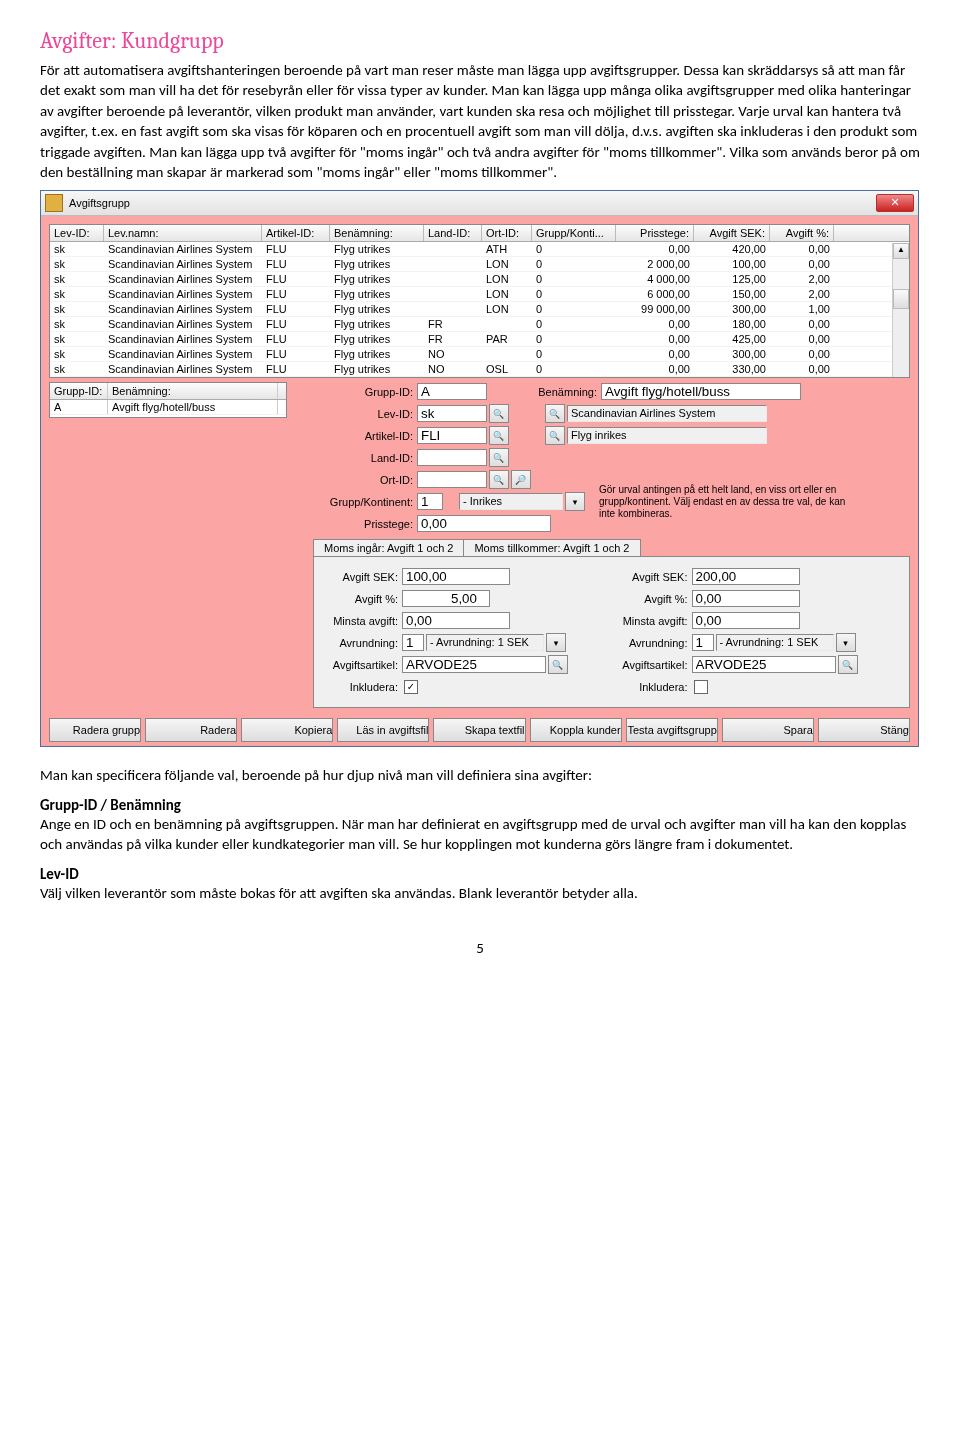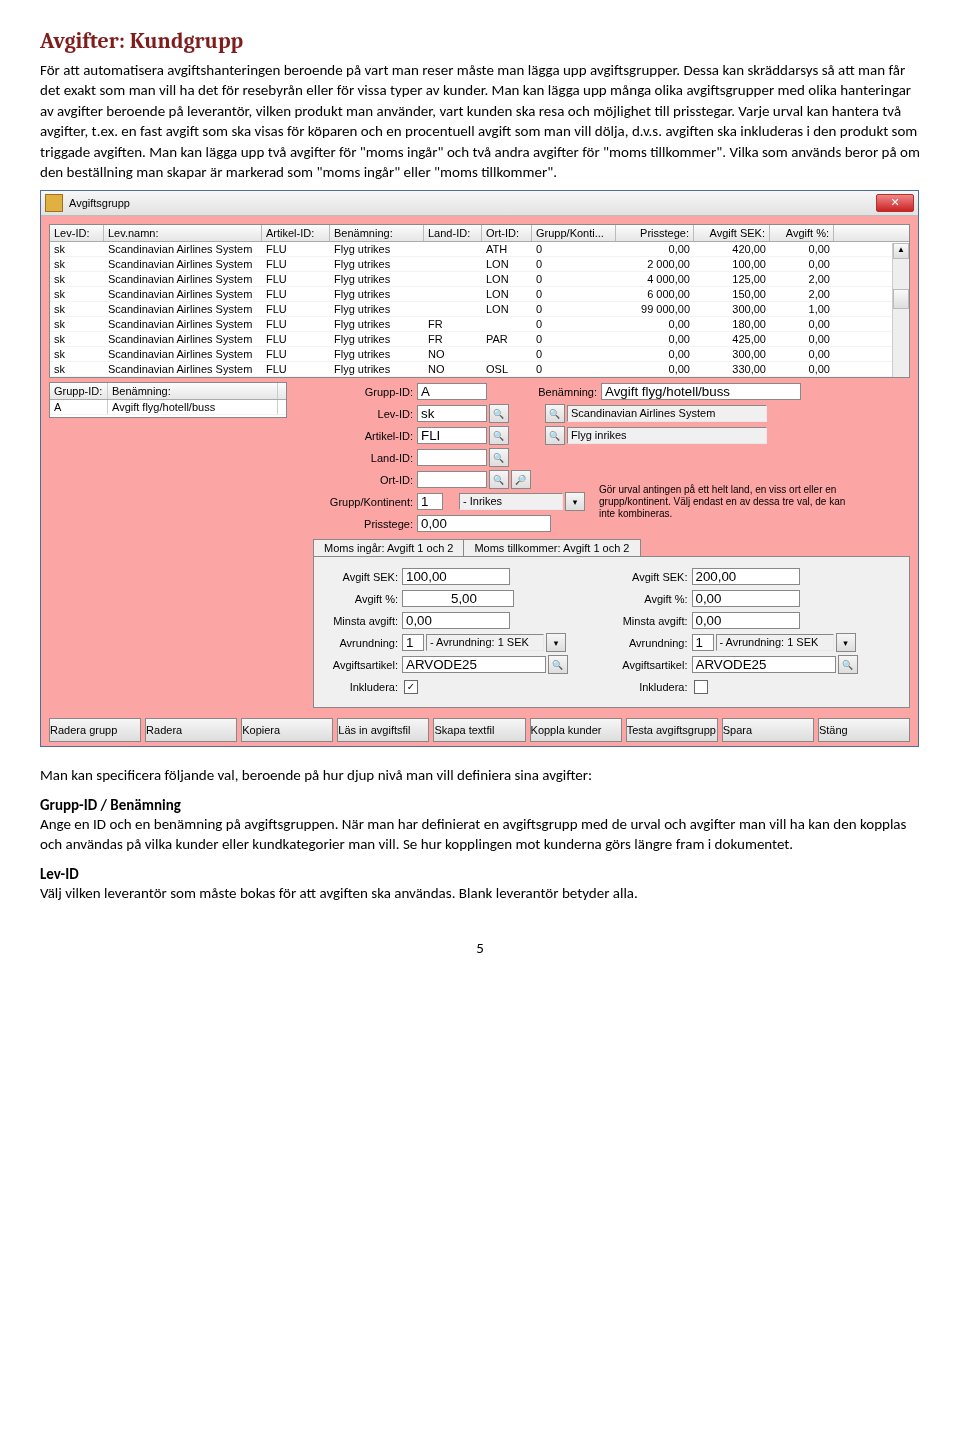--- a/index.html
+++ b/index.html
@@ -1,17 +1,17 @@
 <!DOCTYPE html>
 <html><head>
 <meta charset="utf-8">
 <style>
 html,body{margin:0;padding:0;font-family:Calibri,Arial,sans-serif;font-size:15px;color:#000;background:#fff;width:960px}
 .page{padding:28px 40px 20px 40px}
-h1{color:#7f1d1d;font-family:Cambria,Georgia,serif;font-size:22px;font-weight:bold;margin:0 0 6px 0}
+h1{color:#ec4899;font-family:Cambria,Georgia,serif;font-size:22px;font-weight:normal;margin:0 0 6px 0}
 .intro{line-height:1.36;margin:0 0 8px 0}
 .h2{font-weight:bold;margin:0;padding:0}
 .p{line-height:1.36;margin:0 0 10px 0}
 .pn{text-align:center;margin-top:36px;font-size:15px}
 
 
 .dlg{border:1px solid #4a6f9c;width:877px;margin:8px 0 18px 0;background:#fca5a5;font-family:Tahoma,Arial,sans-serif;font-size:11px;color:#000}
 .titlebar{height:24px;background:linear-gradient(#f7f7f7,#e2e2e2);display:flex;align-items:center;padding:0 4px;border-bottom:1px solid #bcbcbc}
 .titlebar .tico{width:16px;height:16px;background:#e0b040;border:1px solid #a07020;margin-right:6px}
 .titlebar .ttl{flex:1;font-size:11px}
@@ -51,21 +51,21 @@
 .tabs{margin-top:6px;display:flex}
 .tab{border:1px solid #888;border-bottom:none;background:#f0f0f0;padding:2px 10px;font-size:11px;margin-right:-1px;position:relative}
 .tab.active{background:#f0f0f0;z-index:2}
 .tabpanel{border:1px solid #888;background:#f0f0f0;padding:10px 8px 8px 8px;display:flex}
 .tpcol{flex:1}
 .tprow{display:flex;align-items:center;margin-bottom:3px;height:19px}
 .chk{width:12px;height:12px;border:1px solid #666;background:#fff;display:inline-flex;align-items:center;justify-content:center;font-size:10px;margin-left:2px}
 
 
 .bbar{display:flex;gap:4px;margin-top:10px}
-.bbtn{flex:1;height:22px;border:1px solid #888;background:linear-gradient(#f6f6f6,#ddd);font-size:11px;display:flex;align-items:center;justify-content:flex-start}
+.bbtn{flex:1;height:22px;border:1px solid #888;background:linear-gradient(#f6f6f6,#ddd);font-size:11px;display:flex;align-items:center;justify-content:flex-end}
 </style>
 </head>
 <body>
 
 <div class="page">
 <h1>Avgifter: Kundgrupp</h1>
 <p class="intro">För att automatisera avgiftshanteringen beroende på vart man reser måste man lägga upp avgiftsgrupper. Dessa kan skräddarsys så att man får det exakt som man vill ha det för resebyrån eller för vissa typer av kunder. Man kan lägga upp många olika avgiftsgrupper med olika hanteringar av avgifter beroende på leverantör, vilken produkt man använder, vart kunden ska resa och möjlighet till prisstegar. Varje urval kan hantera två avgifter, t.ex. en fast avgift som ska visas för köparen och en procentuell avgift som man vill dölja, d.v.s. avgiften ska inkluderas i den produkt som triggade avgiften. Man kan lägga upp två avgifter för "moms ingår" och två andra avgifter för "moms tillkommer". Vilka som används beror på om den beställning man skapar är markerad som "moms ingår" eller "moms tillkommer".</p>
 
 <div class="dlg">
  <div class="titlebar">
@@ -282,21 +282,21 @@
      <div class="tab">Moms tillkommer: Avgift 1 och 2</div>
     </div>
     <div class="tabpanel">
      <div class="tpcol">
       <div class="tprow">
                   <span class="flab2">Avgift SEK:</span>
                   <input class="inp" style="width: 108px;" value="100,00">
                 </div>
       <div class="tprow">
                   <span class="flab2">Avgift %:</span>
-                  <input class="inp" style="width: 112px; padding-left: 48px;" value="5,00">
+                  <input class="inp" style="width: 88px; padding-left: 48px;" value="5,00">
                 </div>
       <div class="tprow">
                   <span class="flab2">Minsta avgift:</span>
                   <input class="inp" style="width: 108px;" value="0,00">
                 </div>
       <div class="tprow">
                   <span class="flab2">Avrundning:</span>
                   <input class="inp" style="width: 22px;" value="1">
                   <span class="disp" style="width:118px;margin-left:2px">- Avrundning: 1 SEK</span>
                   <span class="sbtn">

